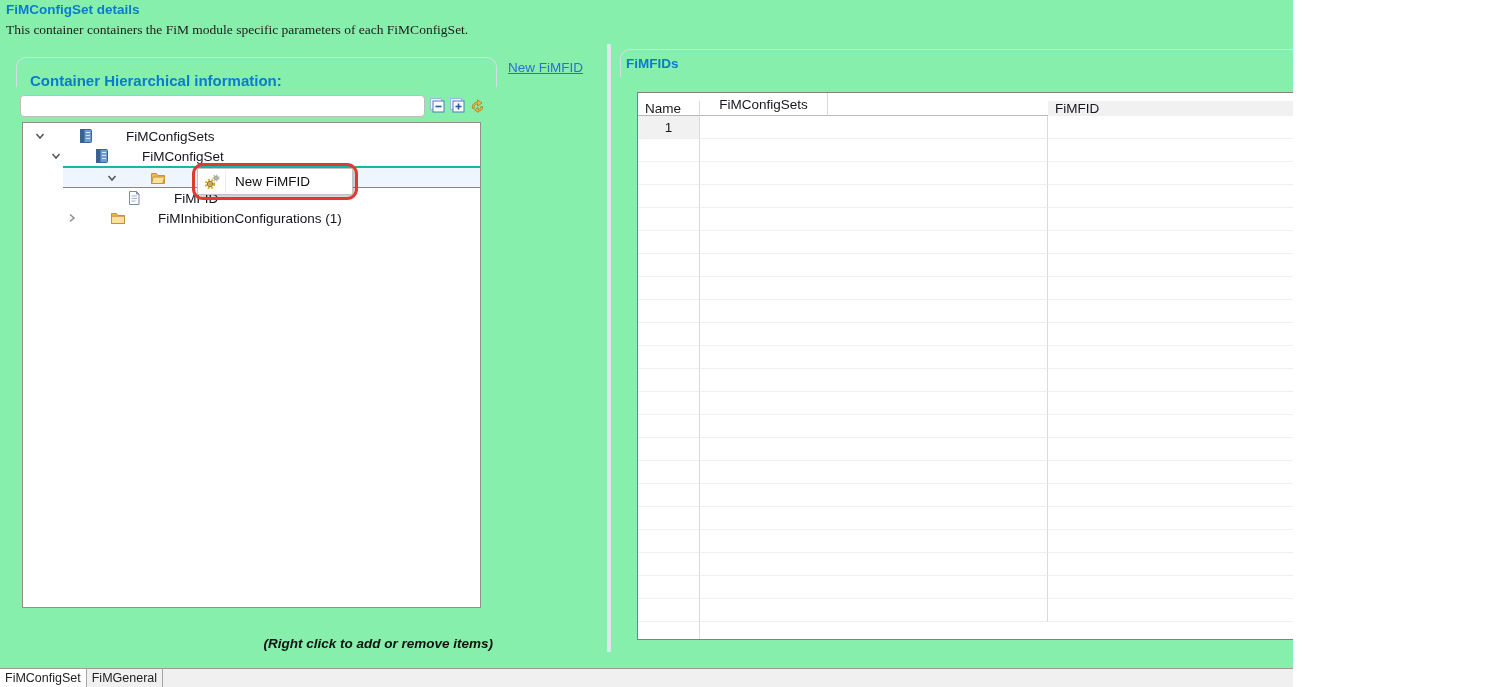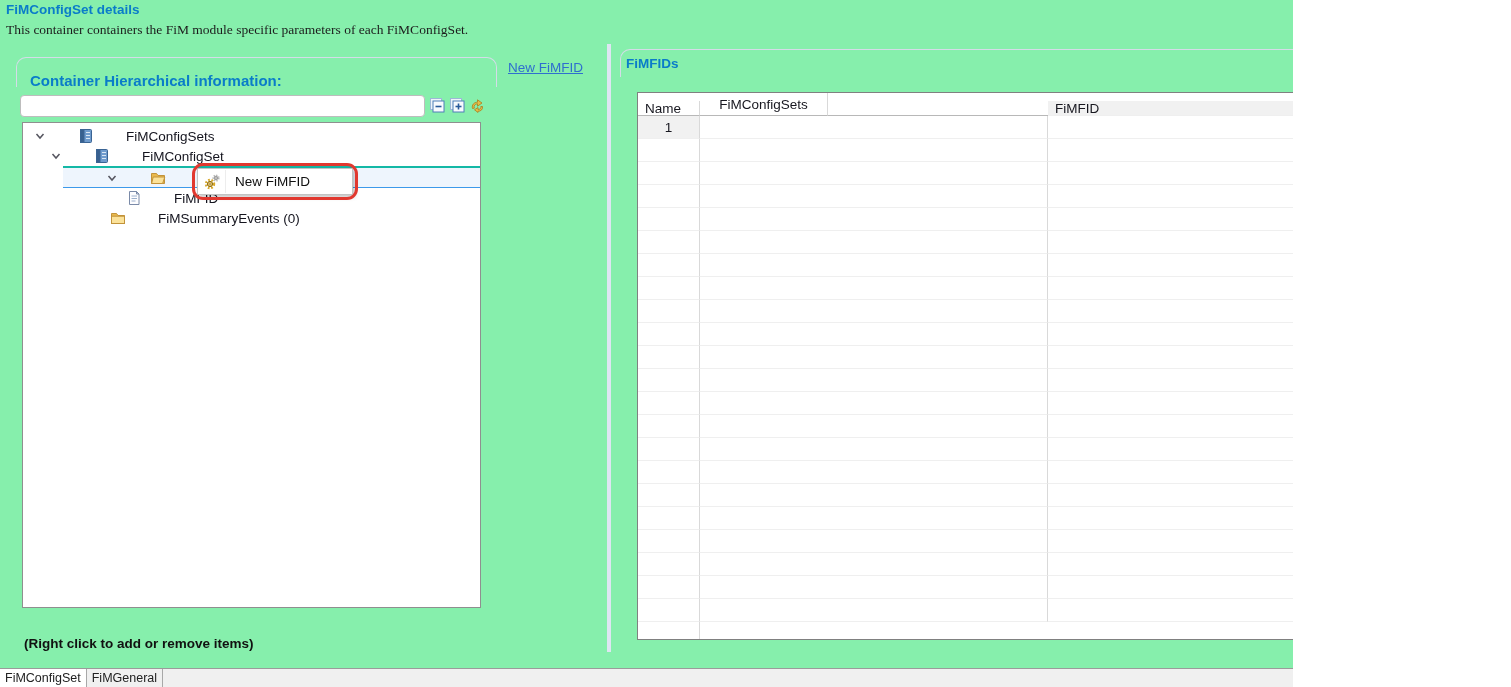--- a/index.html
+++ b/index.html
@@ -31,22 +31,22 @@
   
   .context-menu { position:absolute; left:197px; top:168px; width:156px; height:27px;
       background:#fff; border:1px solid #c3c3c3; box-shadow:2px 2px 4px rgba(0,0,0,.25);
       display:flex; align-items:center; font-size:13.5px; color:#111; }
   .menu-icon { width:18px; height:18px; margin:0 6px 0 5px; flex:none; }
   .menu-gutter { position:absolute; left:27px; top:1px; bottom:1px; width:1px; background:#ededed; }
   .menu-label { margin-left:8px; }
   .red-annotation { position:absolute; left:192px; top:163px; width:166px; height:37px;
       border:3px solid #e1382f; border-radius:11px; pointer-events:none; }
 
-  .hint { position:absolute; left:24px; top:636px; width:481px; text-align:left;
-      font-size:13.5px; font-weight:bold; color:#111; }
+  .hint { position:absolute; left:12px; top:636px; width:481px; text-align:right;
+      font-size:13.5px; font-weight:bold; font-style:italic; color:#111; }
 
   
   .v-divider { position:absolute; left:607px; top:44px; width:4px; height:608px; background:#dee6f2; }
 
   
   .section-box-right { position:absolute; left:620px; top:49px; width:870px; height:28px;
       border:1px solid #d4dce8; border-bottom:none; border-radius:10px 10px 0 0; }
   .section-title-right { position:absolute; left:626px; top:56px; font-size:13.5px; font-weight:bold; color:#0a7cc9;text-align:center; }
   .arrow-btns { position:absolute; left:1445px; top:55px; display:flex; gap:8px; }
   .arrow-btn { width:16px; height:16px; cursor:pointer; }
@@ -163,28 +163,32 @@
               <path d="M3.5 1.5 h7 l2.5 2.5 v10.5 h-9.5 z" fill="#fdfdff" stroke="#7a8aa8"></path>
               <path d="M10.5 1.5 v2.5 H13 z" fill="#cfdaeb" stroke="#7a8aa8"></path>
               <line x1="5.5" y1="6" x2="11" y2="6" stroke="#9db0cc"></line>
               <line x1="5.5" y1="8.5" x2="11" y2="8.5" stroke="#9db0cc"></line>
               <line x1="5.5" y1="11" x2="9.5" y2="11" stroke="#9db0cc"></line>
             </svg>
           </span>
           <span class="tree-label">FiMFID</span>
         </div>
         <div class="tree-row" style="padding-left: 42px;">
-          <span class="chev"></span>
+          <span class="chev">
+            <svg viewBox="0 0 14 14">
+              <polyline points="5,3.5 9,7 5,10.5" fill="none" stroke="#8c8c96" stroke-width="1.5"></polyline>
+            </svg>
+          </span>
           <span class="tree-icon">
             <svg viewBox="0 0 16 16">
               <path d="M1.5 3.5 h5 l1.5 2 h6.5 v8 h-13 z" fill="#e9b94e" stroke="#c2933a"></path>
               <rect x="1.5" y="6.2" width="13" height="7.3" fill="#fbe29a" stroke="#c2933a"></rect>
             </svg>
           </span>
-          <span class="tree-label">FiMSummaryEvents (0)</span>
+          <span class="tree-label">FiMInhibitionConfigurations (1)</span>
         </div>
       </div>
   </div>
 
   <div class="context-menu">
     <span class="menu-icon">
       <svg viewBox="0 0 18 18">
         <circle cx="7" cy="11" r="4" fill="none" stroke="#d8a92c" stroke-width="2.4" stroke-dasharray="1.7 1.6"></circle>
         <circle cx="7" cy="11" r="2.6" fill="#f2d27a" stroke="#8a6914" stroke-width="1"></circle>
         <circle cx="7" cy="11" r="1" fill="#fff" stroke="#8a6914" stroke-width="0.7"></circle>

